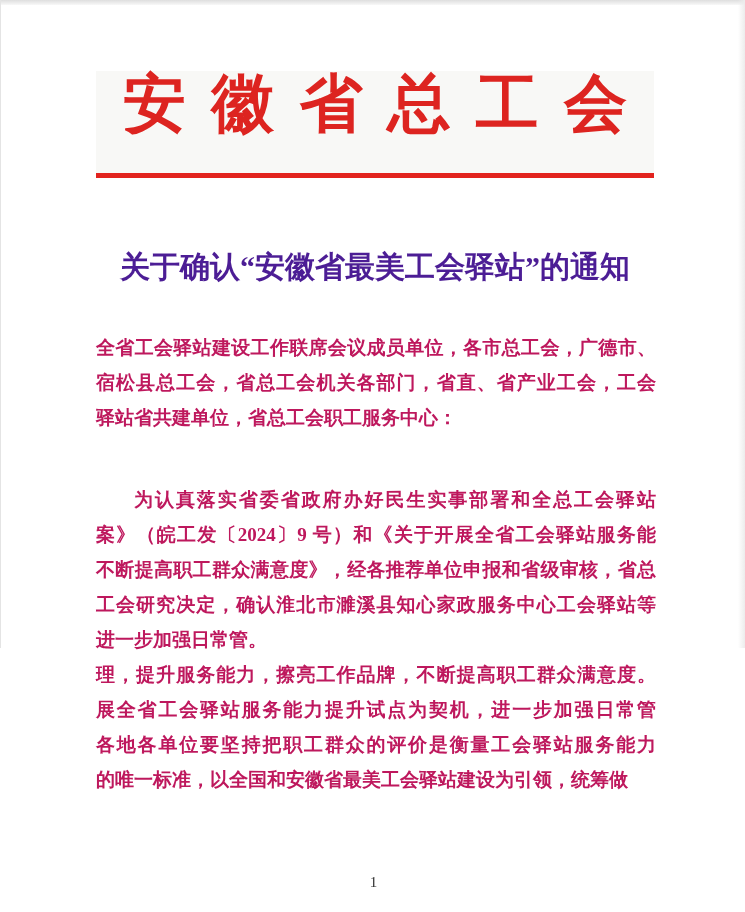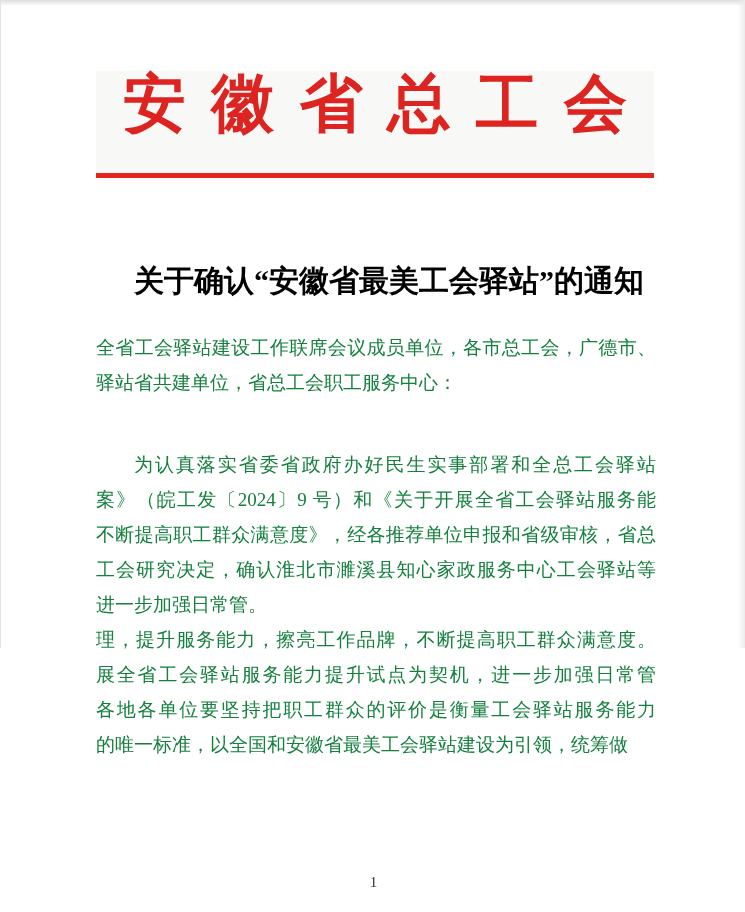--- a/index.html
+++ b/index.html
@@ -34,29 +34,29 @@
     font-size: 63px; line-height: 1; font-weight: bold;
     letter-spacing: 0.4em; text-indent: 0.4em;
     color: #dd2420;
     white-space: nowrap;
   }
   .red-rule {
     position: absolute; left: 95px; top: 173px; width: 558px; height: 5px;
     background: #e2231e;
   }
   .doc-title {
-    position: absolute; left: 95px; top: 248px; width: 558px; margin: 14px;
+    position: absolute; left: 95px; top: 248px; width: 558px; margin: 0;
     text-align: center;
     font-size: 30px; line-height: 1.25; font-weight: bold;
-    color: #000000;
+    color: #4c1d95;
     white-space: nowrap;
   }
   .body-text {
     position: absolute; left: 95px; top: 330px; width: 560px;
-    font-size: 19px; color: #15803d;
+    font-size: 19px; color: #be185d; font-weight: bold;
   }
   .para { margin: 0; }
   .line {
     height: 35px; line-height: 35px;
     text-align: justify; text-align-last: justify;
     overflow: visible;
   }
   .line.para-end { text-align-last: left; }
   .line.indent { text-indent: 2em; margin-top: 47px; }
   .page-number {
@@ -76,20 +76,21 @@
     <div class="org-name">安徽省总工会</div>
   </div>
 
   <div class="red-rule"></div>
 
   <h1 class="doc-title">关于确认“安徽省最美工会驿站”的通知</h1>
 
   <div class="body-text">
       <div class="para">
         <div class="line">全省工会驿站建设工作联席会议成员单位，各市总工会，广德市、</div>
+        <div class="line">宿松县总工会，省总工会机关各部门，省直、省产业工会，工会</div>
         <div class="line para-end">驿站省共建单位，省总工会职工服务中心：</div>
       </div>
       <div class="para">
         <div class="line indent">为认真落实省委省政府办好民生实事部署和全总工会驿站</div>
         <div class="line">案》（皖工发〔2024〕9 号）和《关于开展全省工会驿站服务能</div>
         <div class="line">不断提高职工群众满意度》，经各推荐单位申报和省级审核，省总</div>
         <div class="line">工会研究决定，确认淮北市濉溪县知心家政服务中心工会驿站等</div>
         <div class="line para-end">进一步加强日常管。</div>
       </div>
       <div class="para">

